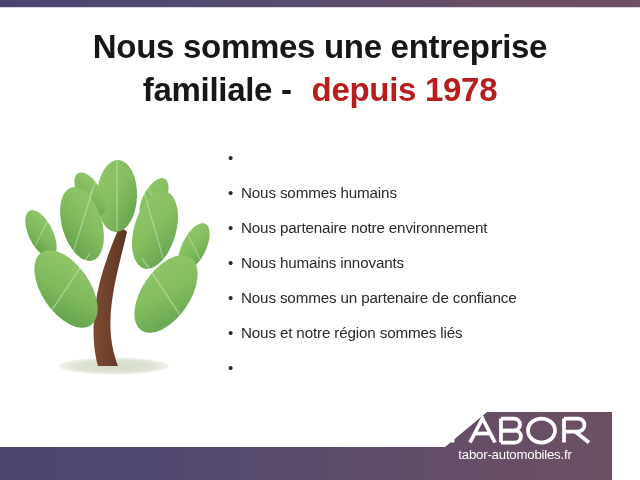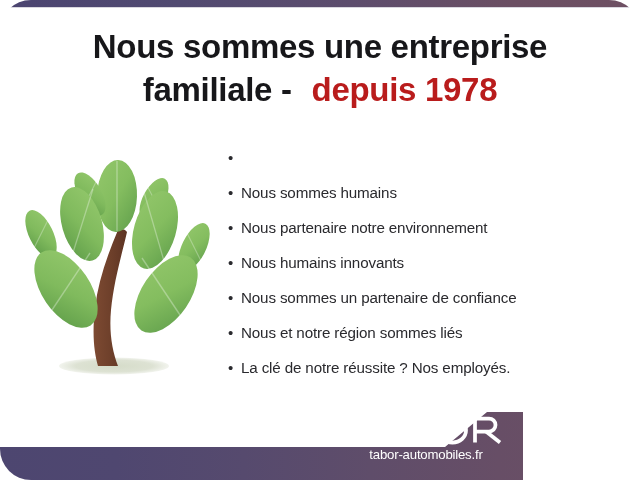--- a/index.html
+++ b/index.html
@@ -14,21 +14,20 @@
     overflow: hidden;
     position: relative;
   }
 
   #slide {
     position: relative;
     width: 640px;
     height: 480px;
     background: #ffffff;
     overflow: hidden;
-    border-radius: 31px;
   }
 
   
   .top-strip {
     position: absolute;
     top: 0; left: 0;
     width: 640px;
     height: 7px;
     background: linear-gradient(90deg, #4b4470 0%, #514a71 28%, #5d4d6d 55%, #6b4f63 80%, #6e5063 100%);
   }
@@ -105,21 +104,21 @@
     color: #2a2a2e;
     white-space: nowrap;
     letter-spacing: -0.15px;
   }
 
   
   .banner {
     position: absolute;
     left: 0;
     bottom: 0;
-    width: 523px;
+    width: 612px;
     height: 80px;
     overflow: hidden;
   }
   .banner-shape {
     position: absolute;
     left: 0; top: 0;
     width: 640px;
     height: 80px;
     background: linear-gradient(90deg,
         #4d4670 0%,
@@ -275,21 +274,20 @@
       <span class="bullet-text">Nous sommes un partenaire de confiance</span>
     </div>
 
     <div class="bullet-row">
       <span class="bullet-dot">•</span>
       <span class="bullet-text">Nous et notre région sommes liés</span>
     </div>
 
     <div class="bullet-row">
       <span class="bullet-dot">•</span>
-      <span class="bullet-text">La clé de notre réussite ? Nos employés.</span>
     </div>
 
   </div>
 
   <div class="banner">
     <div class="banner-shape"></div>
 
     <div class="banner-logo">
       <div class="brand-mark">
         <svg viewBox="0 0 320 62" xmlns="http://www.w3.org/2000/svg" aria-hidden="true">

